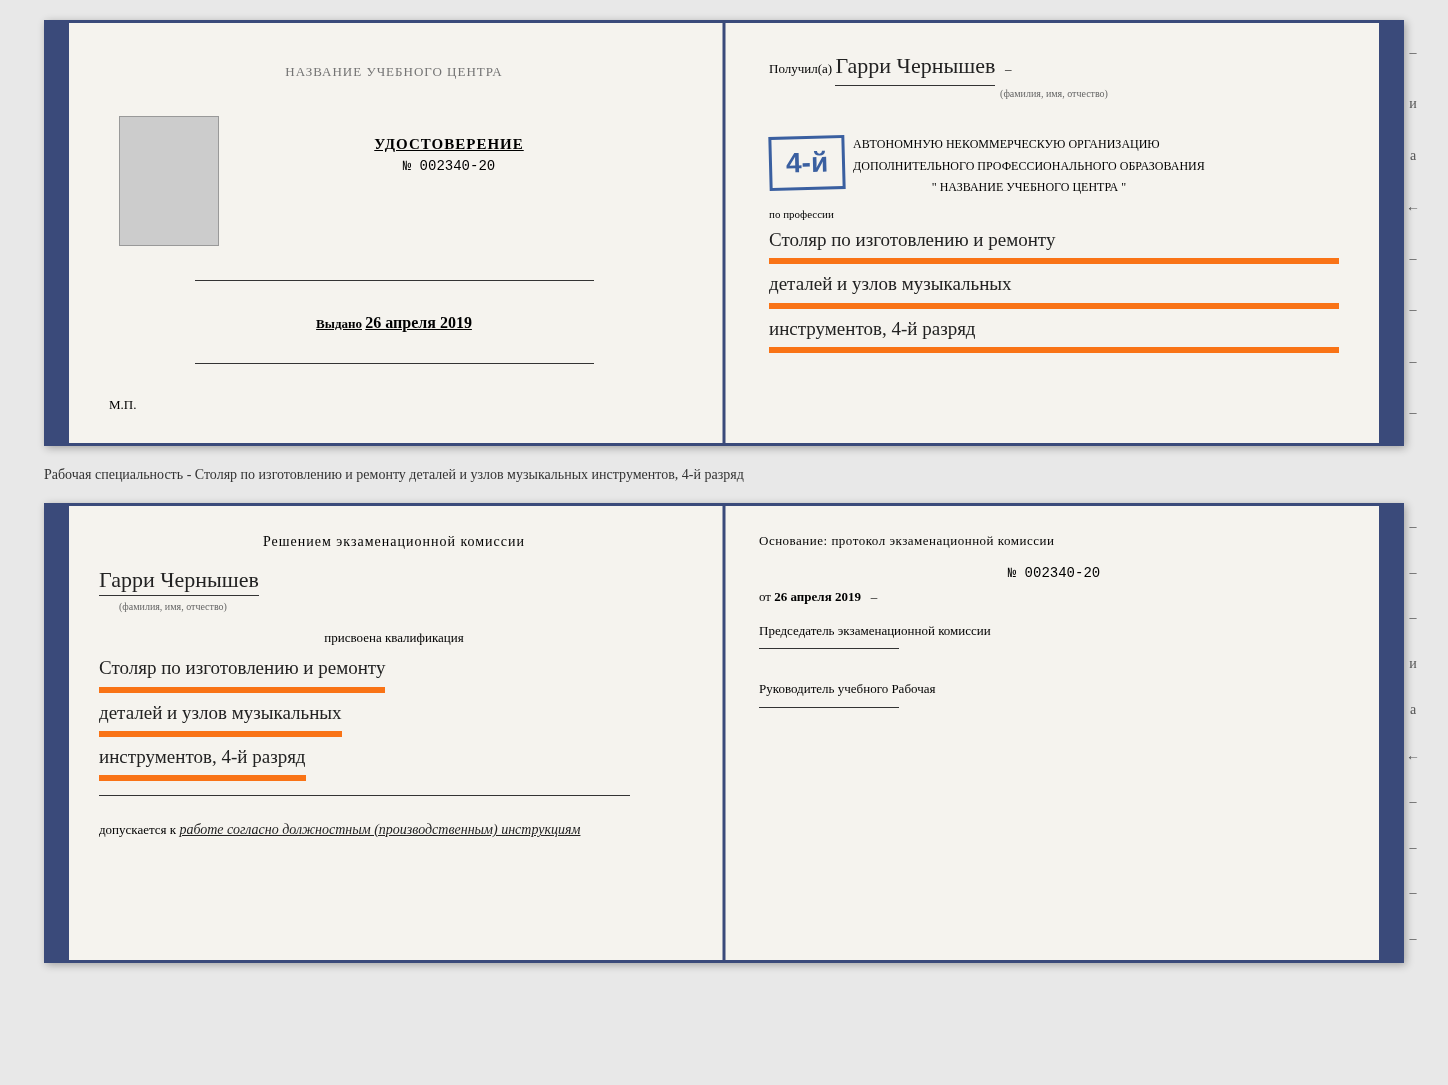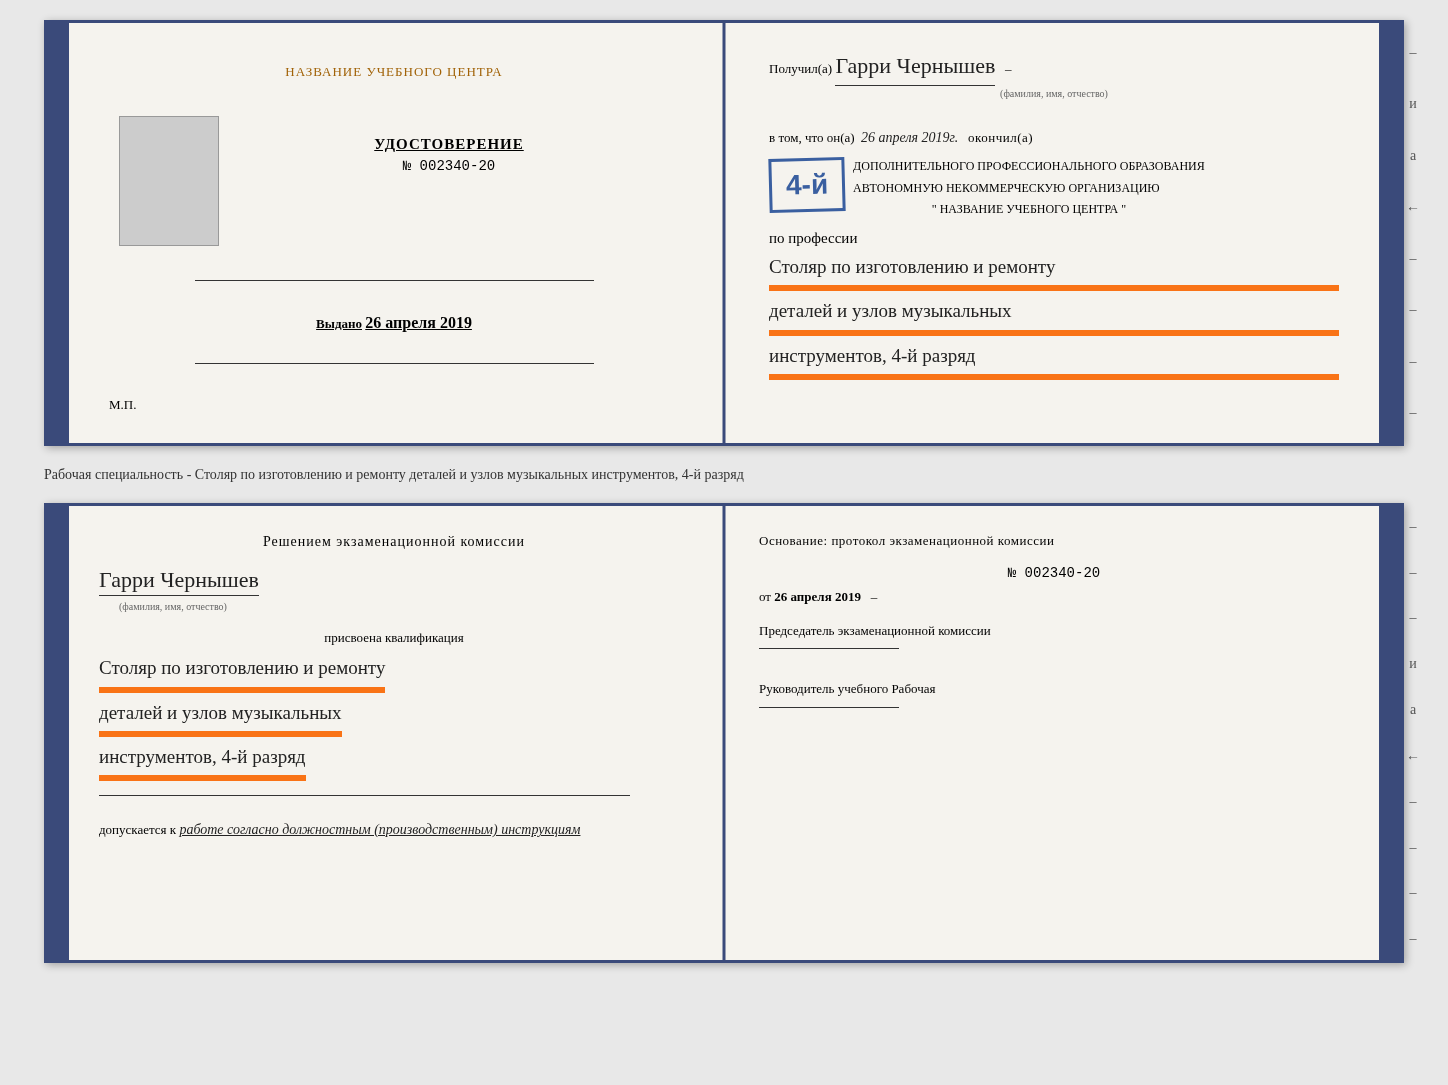--- a/index.html
+++ b/index.html
@@ -67,21 +67,21 @@
 
     .spine-left::before, .spine-right::before {
       content: '';
     }
 
     
     .center-name {
       text-align: center;
       font-size: 13px;
       letter-spacing: 1px;
-      color: #a16207;
+      color: #737373;
       margin-top: 10px;
       line-height: 1.4;
     }
 
     .photo-placeholder {
       width: 100px;
       height: 130px;
       background: #ccc;
       border: 1px solid #999;
       margin: 10px 0 10px 0;
@@ -181,21 +181,21 @@
     .stamp-number {
       font-size: 28px;
       font-weight: bold;
       color: #3a5fa0;
       font-family: Arial, sans-serif;
       text-align: center;
       display: block;
     }
 
     .profession-label {
-      font-size: 15px;
+      font-size: 11px;
       margin-top: 8px;
       margin-bottom: 4px;
     }
 
     .handwritten-profession {
       font-family: 'Segoe Script', 'Comic Sans MS', cursive;
       font-size: 19px;
       color: #222;
       border-bottom: 6px solid #f97316;
       display: block;
@@ -348,33 +348,28 @@
 
       <div class="page page-right">
         <div class="received-line">
           <span>Получил(а)</span>
           <span class="handwritten-name">Гарри Чернышев</span>
           &nbsp;&nbsp;–
           <br>
           <span class="field-label-small">(фамилия, имя, отчество)</span>
         </div>
 
-        <div class="vtom-line">
-          <span>в том, что он(а)</span>&nbsp;
-          <span class="handwritten-date">26 апреля 2019г.</span>&nbsp;&nbsp;
-          <span class="okoncil-text">окончил(а)</span>
-        </div>
 
         <div style="display:flex; align-items:flex-start; gap:8px; margin:6px 0;">
           <div class="stamp-box">
             <span class="stamp-number">4-й</span>
           </div>
           <div style="font-size:12px; line-height:1.8; margin-top:4px;">
+            <div>АВТОНОМНУЮ НЕКОММЕРЧЕСКУЮ ОРГАНИЗАЦИЮ</div>
             <div>ДОПОЛНИТЕЛЬНОГО ПРОФЕССИОНАЛЬНОГО ОБРАЗОВАНИЯ</div>
-            <div>АВТОНОМНУЮ НЕКОММЕРЧЕСКУЮ ОРГАНИЗАЦИЮ</div>
             <div style="text-align:center;">" НАЗВАНИЕ УЧЕБНОГО ЦЕНТРА "</div>
           </div>
         </div>
 
         <div class="profession-label">по профессии</div>
         <span class="handwritten-profession">Столяр по изготовлению и ремонту</span>
         <span class="handwritten-profession">деталей и узлов музыкальных</span>
         <span class="handwritten-profession">инструментов, 4-й разряд</span>
       </div>
 

